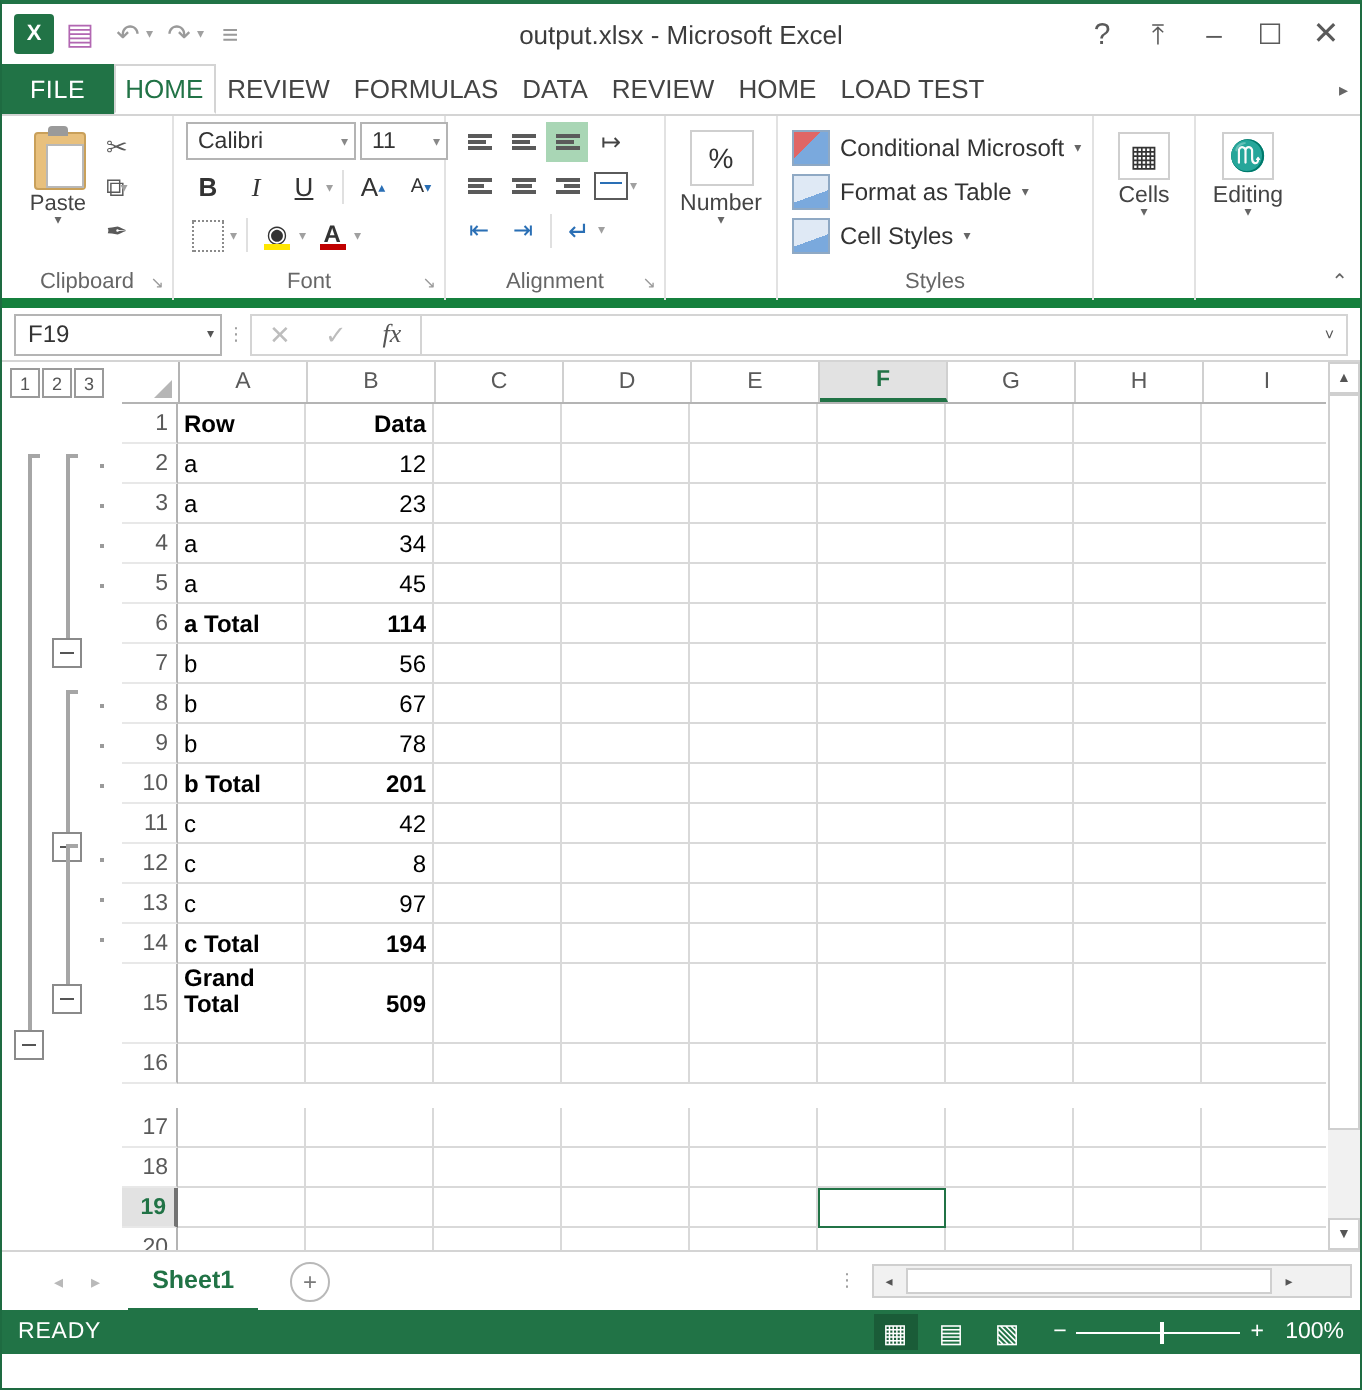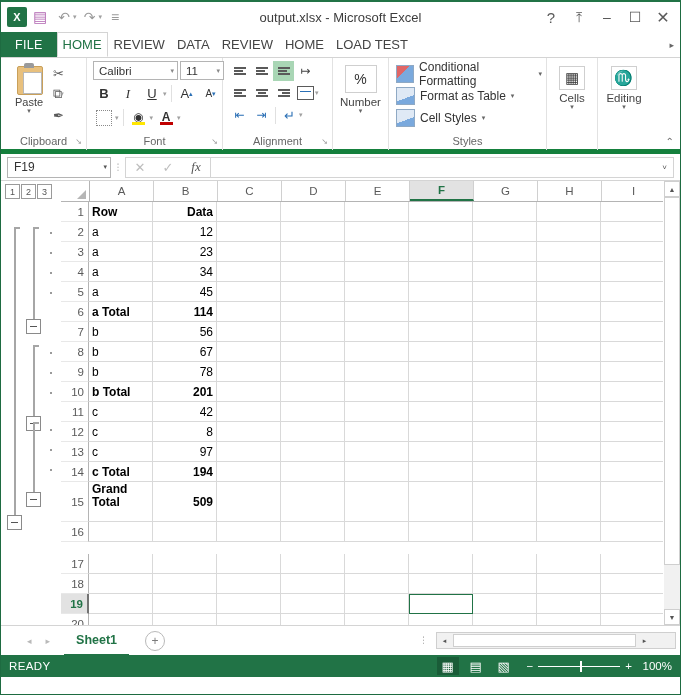--- a/index.html
+++ b/index.html
@@ -245,20 +245,21 @@
       <div class="win-btn">–</div>
       <div class="win-btn">☐</div>
       <div class="win-btn close">✕</div>
     </div>
   </div>
 
   <div class="tabbar">
     <div class="tab-file">FILE</div>
     <div class="tab active">HOME</div>
     <div class="tab">REVIEW</div>
+    <div class="tab">FORMULAS</div>
     <div class="tab">DATA</div>
     <div class="tab">REVIEW</div>
     <div class="tab">HOME</div>
     <div class="tab">LOAD TEST</div>
     <div class="tab-more">▸</div>
   </div>
 
   <div class="ribbon">
 
     <div class="rgroup" style="width:86px;">
@@ -418,21 +419,21 @@
         </div>
       </div>
       <div class="rgroup-label"></div>
     </div>
 
     <div class="rgroup" style="width:158px;">
       <div class="rgroup-body">
         <div class="sty-col">
           <div class="sty-item">
             <span class="sty-ico cf"></span>
-            <span>Conditional Formatting</span>
+            <span>Conditional Microsoft</span>
             <span class="cr">▾</span>
           </div>
           <div class="sty-item">
             <span class="sty-ico ft"></span>
             <span>Format as Table</span>
             <span class="cr">▾</span>
           </div>
           <div class="sty-item">
             <span class="sty-ico ft"></span>
             <span>Cell Styles</span>

